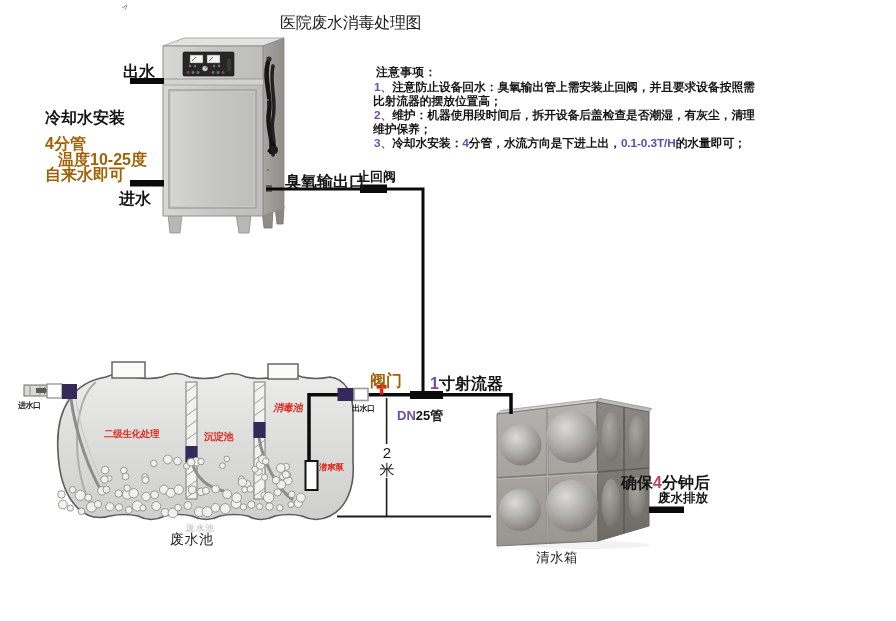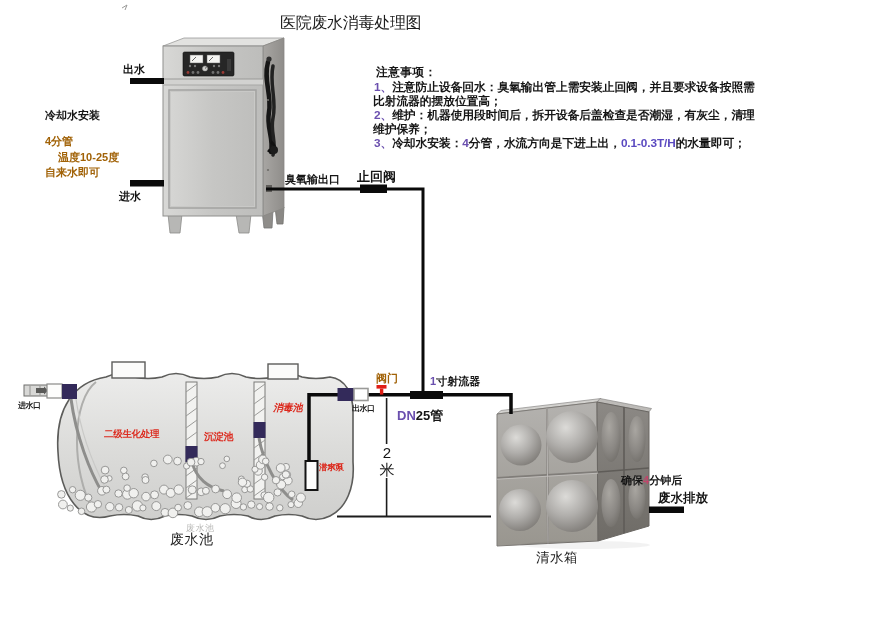--- a/index.html
+++ b/index.html
@@ -1,20 +1,20 @@
 <!DOCTYPE html>
 <html><head>
 <meta charset="utf-8">
 <style>
   html,body{margin:0;padding:0;background:#ffffff;}
   #canvas{position:relative;width:824px;height:621px;background:#ffffff;overflow:hidden;
           font-family:"Liberation Sans",sans-serif;color:#1a1a1a;}
   .abs{position:absolute;white-space:nowrap;}
   .title{font-size:16px;letter-spacing:-0.3px;color:#1c1c1c;}
-  .lbl12{font-size:11px;font-weight:700;color:#151515;}
+  .lbl12{font-size:16px;font-weight:700;color:#151515;}
   .lbl13{font-size:13px;font-weight:700;color:#151515;}
   .note{font-size:11.8px;font-weight:700;color:#151515;letter-spacing:-0.1px;line-height:14.2px;}
   .noteHead{font-size:11.8px;font-weight:700;letter-spacing:0.3px;color:#151515;}
   .tiny{font-size:8px;font-weight:700;color:#222;letter-spacing:-0.5px;}
   .zone{font-size:9.5px;font-weight:700;color:#dc2a1e;letter-spacing:-0.3px;}
   .caption{font-size:14px;font-weight:400;color:#1c1c1c;letter-spacing:0.5px;}
   .vertical{width:1em;word-break:break-all;line-height:1.15;}
   .red{color:#a16207;}
   .violet{color:#6a4fae;}
   .blue{color:#5a49c0;}
@@ -331,21 +331,21 @@
   </div>
   <div class="abs note" style="left:373px;top:93.8px;">比射流器的摆放位置高；</div>
   <div class="abs note" style="left:374px;top:108px;">
     <span class="violet">2、</span><span>维护：机器使用段时间后，拆开设备后盖检查是否潮湿，有灰尘，清理</span>
   </div>
   <div class="abs note" style="left:373px;top:122px;">维护保养；</div>
   <div class="abs note" style="left:374px;top:136.2px;">
     <span class="violet">3、</span><span>冷却水安装：</span><span class="violet">4</span><span>分管，水流方向是下进上出，</span><span class="blue">0.1-0.3T/H</span><span>的水量即可；</span>
   </div>
 
-  <div class="abs lbl12 red" style="left:370px;top:371px;margin-left:6px;">阀门</div>
+  <div class="abs lbl12 red" style="left:370px;top:371px;">阀门</div>
   <div class="abs tiny" style="left:352px;top:402.5px;">出水口</div>
   <div class="abs lbl13" style="left:397px;top:407px;"><span class="violet">DN</span><span>25管</span></div>
   <div class="abs lbl12" style="left:430px;top:374px;"><span class="violet">1</span><span>寸射流器</span></div>
   <div class="abs" style="left:377px;top:444px;width:20px;text-align:center;font-size:15px;line-height:17px;color:#141414;background:#ffffff;">
     <div>2</div>
       <div>米</div>
   </div>
 
   <div class="abs tiny" style="left:18px;top:400px;">进水口</div>
   <div class="abs zone" style="left:104px;top:428px;">二级生化处理</div>

